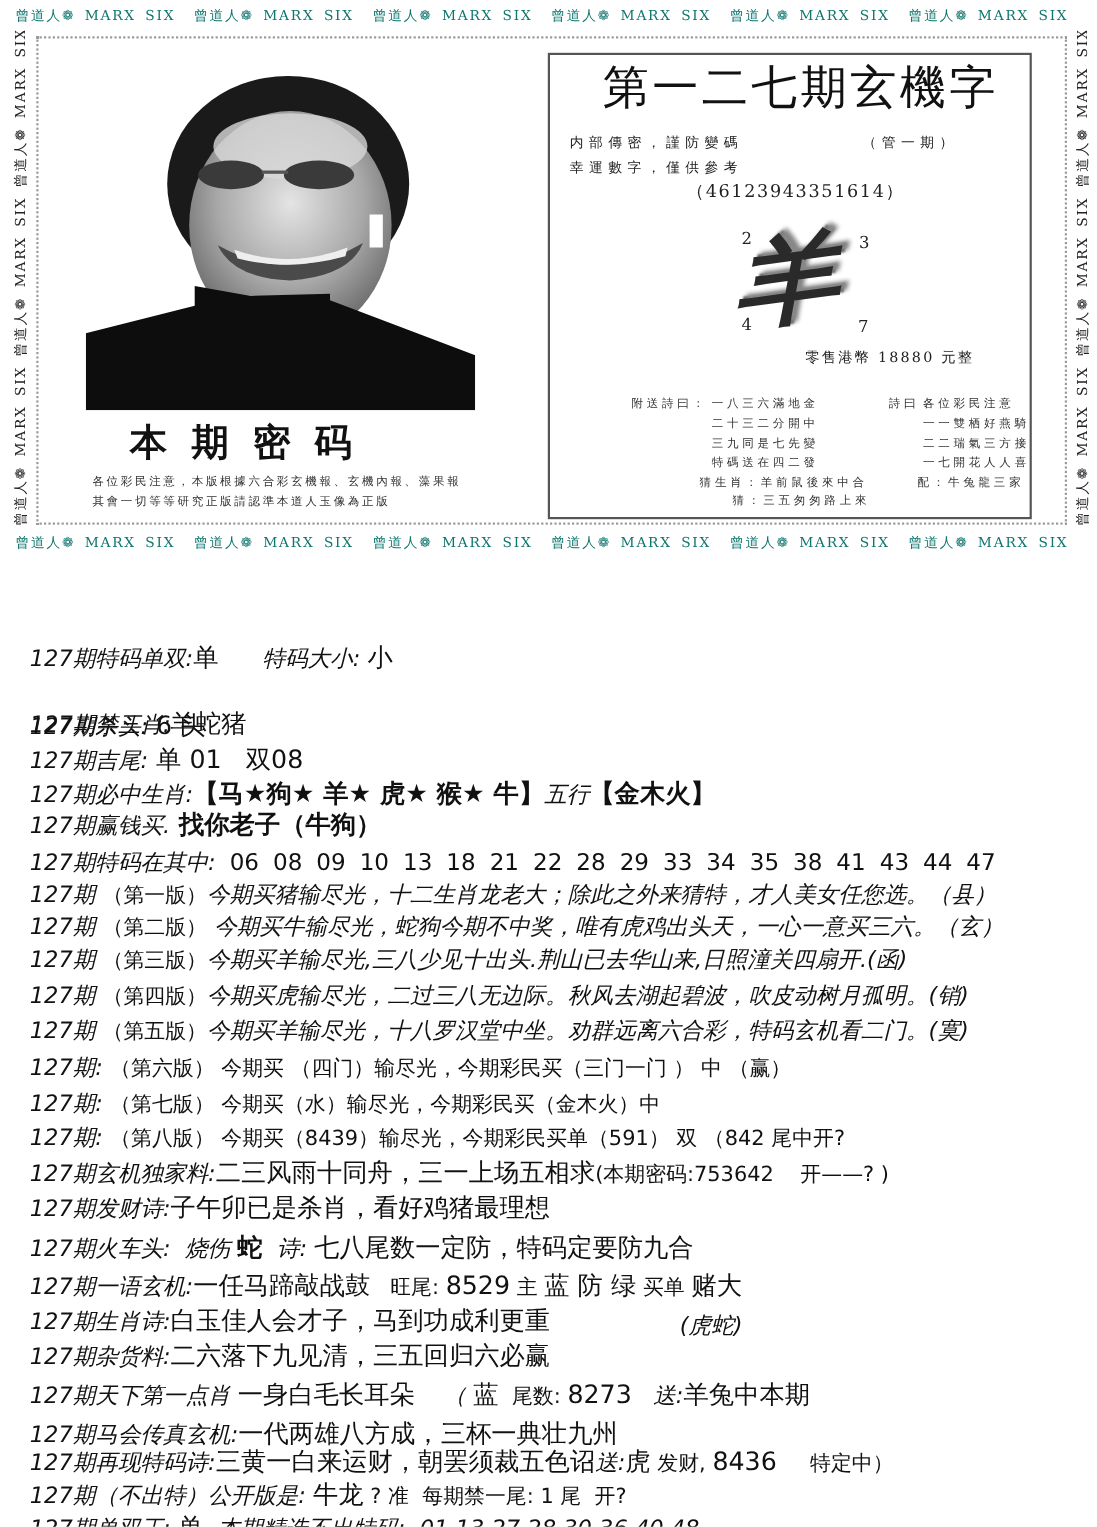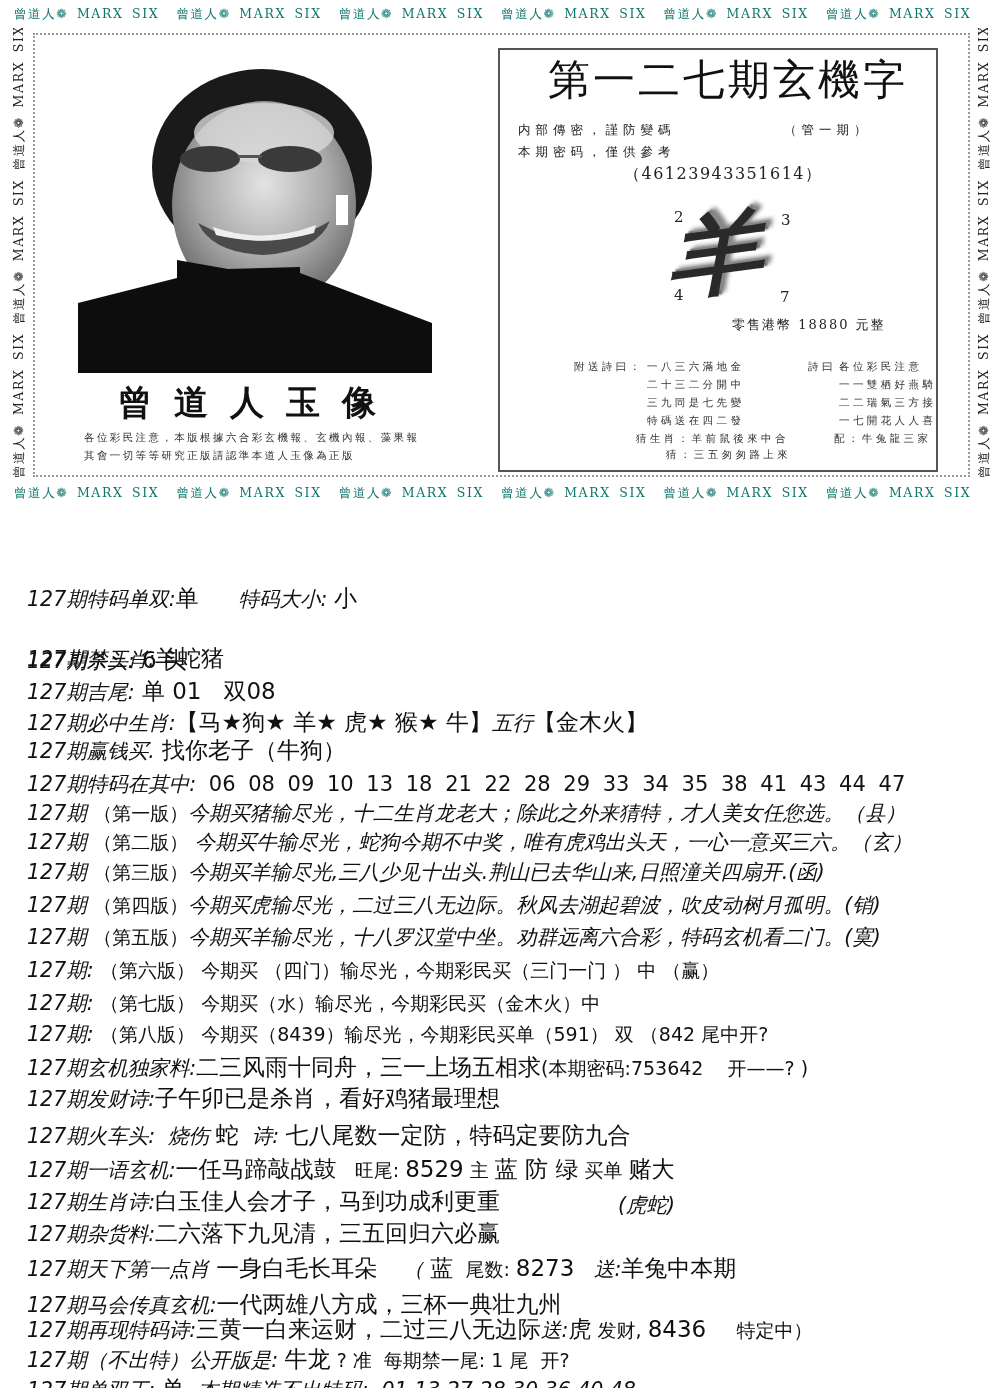--- a/index.html
+++ b/index.html
@@ -26,21 +26,21 @@
   .x-num{font-size:15px;}
   .x-glyph{left:176px;top:142px;font-size:92px;font-weight:bold;color:#2a2a2a !important;
            transform:skewX(-18deg) rotate(-8deg);text-shadow:6px -4px 4px #888, 3px -2px 2px #555;
            font-family:"DejaVu Sans","Liberation Sans",sans-serif !important;}
   
   .ln{position:absolute;left:14px;height:28px;line-height:28px;white-space:pre;font-size:20.5px;color:#111;}
   .ln .l{font-size:20.5px;font-style:italic;}
   .ln .v{font-size:23px;}
   .ln .s{font-size:19px;text-align:right;}
   .ln .n{font-size:21px;word-spacing:6px;}
-  .ln .b{font-weight:normal;}
+  .ln .b{font-weight:bold;}
 </style>
 </head>
 <body>
 
 <div class="border-h" style="top:6px">曾道人❁ MARX SIX  曾道人❁ MARX SIX  曾道人❁ MARX SIX  曾道人❁ MARX SIX  曾道人❁ MARX SIX  曾道人❁ MARX SIX</div>
 <div class="border-h" style="top:485px">曾道人❁ MARX SIX  曾道人❁ MARX SIX  曾道人❁ MARX SIX  曾道人❁ MARX SIX  曾道人❁ MARX SIX  曾道人❁ MARX SIX</div>
 <div class="border-v" style="left:11px">曾道人❁ MARX SIX 曾道人❁ MARX SIX 曾道人❁ MARX SIX</div>
 <div class="border-v" style="left:976px">曾道人❁ MARX SIX 曾道人❁ MARX SIX 曾道人❁ MARX SIX</div>
 <div class="inner-frame"></div>
 
@@ -57,29 +57,29 @@
   <ellipse cx="186" cy="150" rx="92" ry="104" fill="url(#face)"></ellipse>
   <ellipse cx="186" cy="78" rx="70" ry="30" fill="#d8d8d8" opacity="0.8"></ellipse>
   <ellipse cx="132" cy="104" rx="30" ry="13" fill="#3a3a3a"></ellipse>
   <ellipse cx="212" cy="104" rx="32" ry="13" fill="#3a3a3a"></ellipse>
   <rect x="160" y="100" width="24" height="3" fill="#555"></rect>
   <path d="M120 168 Q186 205 252 166 Q240 196 186 200 Q134 198 120 168 Z" fill="#4a4a4a"></path>
   <path d="M135 172 Q186 190 238 170 L236 178 Q186 192 138 180 Z" fill="#eee"></path>
   <rect x="258" y="140" width="12" height="30" fill="#fff"></rect>
   <path d="M0 248 L99 223 L99 205 L150 214 L222 212 L222 218 L354 268 L354 318 L0 318 Z" fill="#0d0d0d"></path>
 </svg>
-<div class="caption">曾道人玉像</div>
+<div class="caption">本期密码</div>
 <div class="notice" style="top:431px">各位彩民注意，本版根據六合彩玄機報、玄機內報、藻果報</div>
 <div class="notice" style="top:449px">其會一切等等研究正版請認準本道人玉像為正版</div>
 
 <div class="xbox">
   <div class="t x-title">第一二七期玄機字</div>
   <div class="t x-small" style="left:18px;top:72px">内部傳密，謹防變碼</div>
   <div class="t x-small" style="left:284px;top:72px">（管一期）</div>
-  <div class="t x-small" style="left:18px;top:94px">本期密码，僅供參考</div>
+  <div class="t x-small" style="left:18px;top:94px">幸運數字，僅供參考</div>
   <div class="t" style="left:124px;top:114px;font-size:16px;letter-spacing:1.5px">（46123943351614）</div>
   <div class="t x-glyph">羊</div>
   <div class="t x-num" style="left:174px;top:158px">2</div>
   <div class="t x-num" style="left:281px;top:161px">3</div>
   <div class="t x-num" style="left:174px;top:236px">4</div>
   <div class="t x-num" style="left:280px;top:238px">7</div>
   <div class="t" style="left:232px;top:266px;font-size:13px;letter-spacing:2px">零售港幣 18880 元整</div>
 
   <div class="t x-poem" style="left:42px;top:310px">附送詩曰：</div>
   <div class="t x-poem" style="left:115px;top:310px">一八三六滿地金</div>
@@ -161,20 +161,20 @@
 <div class="ln" style="top:1191px">
   <span class="l">127期杂货料:</span><span class="v">二六落下九见清，三五回归六必赢</span><span class="l abs" style="left:604px;top:0">(虎蛇)</span>
 </div>
 <div class="ln" style="top:1226px">
   <span class="l">127期天下第一点肖 </span><span class="v">一身白毛长耳朵</span><span class="l">    （ </span><span class="v">蓝</span><span class="s">  尾数: </span><span class="v">8273</span><span class="l">   送:</span><span class="v">羊兔中本期</span>
 </div>
 <div class="ln" style="top:1262px">
   <span class="l">127期马会传真玄机:</span><span class="v">一代两雄八方成，三杯一典壮九州</span>
 </div>
 <div class="ln" style="top:1287px">
-  <span class="l">127期再现特码诗:</span><span class="v">三黄一白来运财，二过三八无边际</span><span class="l">送:</span><span class="v">虎</span><span class="s"> 发财, </span><span class="v">8436</span><span class="s">     特定中）</span>
+  <span class="l">127期再现特码诗:</span><span class="v">三黄一白来运财，朝罢须裁五色诏</span><span class="l">送:</span><span class="v">虎</span><span class="s"> 发财, </span><span class="v">8436</span><span class="s">     特定中）</span>
 </div>
 <div class="ln" style="top:1317px">
   <span class="l">127期（不出特）公开版是: </span><span class="v">牛龙</span><span class="s"> ? 准  每期禁一尾: 1 尾  开?</span>
 </div>
 <div class="ln" style="top:1347px">
   <span class="l">127期单双王: </span><span class="v">单</span><span class="l">  本期精选不出特码:  01 13 27 28 30 36 40 48</span>
 </div>
 
 </body></html>

